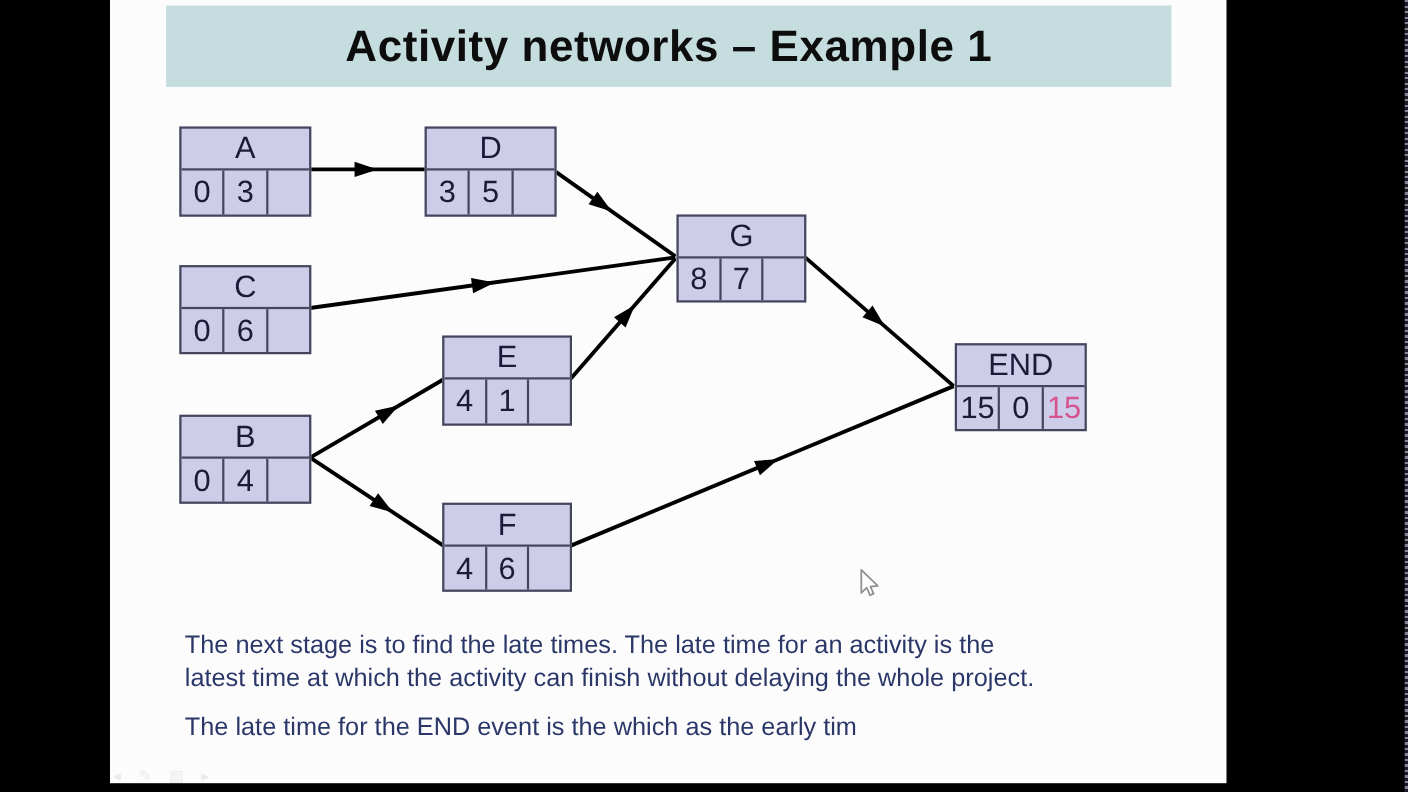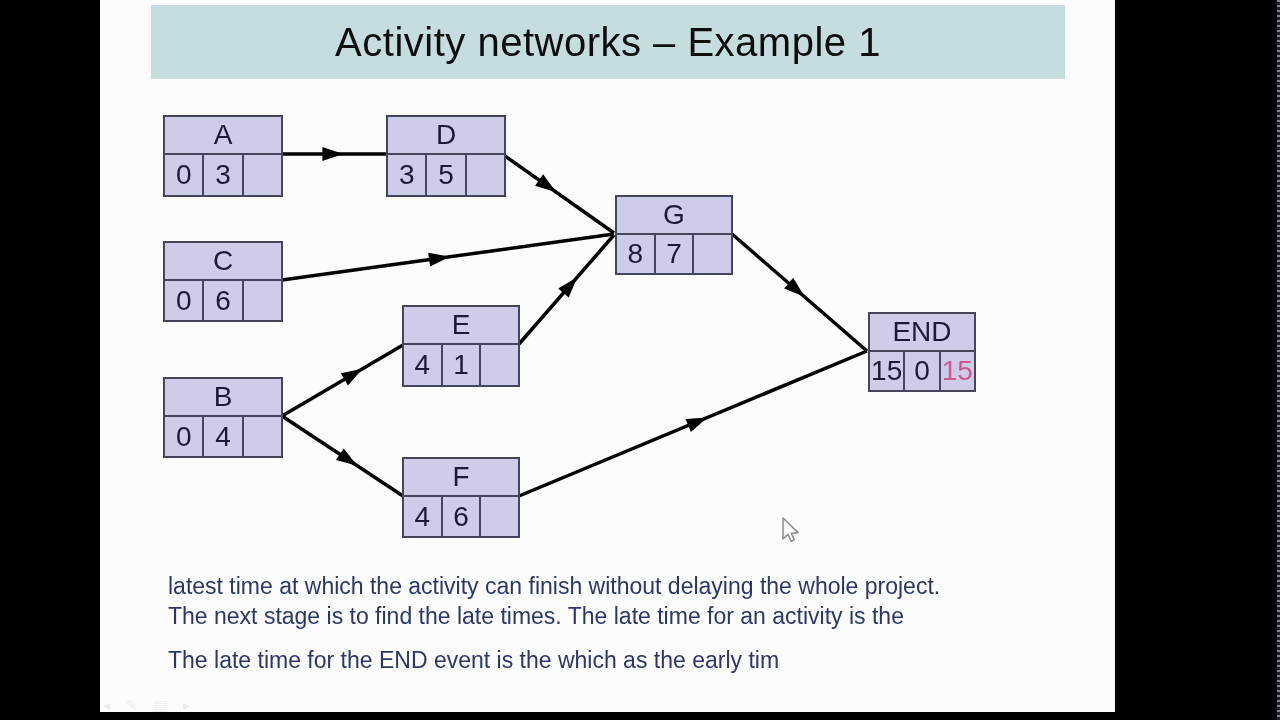--- a/index.html
+++ b/index.html
@@ -27,21 +27,21 @@
   .edge-artifact{position:absolute;right:0;top:0;width:3px;height:720px;
     background:repeating-linear-gradient(180deg,#9a9ab4 0 2px,#23232f 2px 5px);opacity:0.85;}
 </style>
 </head>
 <body>
 
 <div class="stage">
 
   <div class="slide"></div>
 
-  <div class="title-bar" style="background: rgb(198, 221, 223); color: rgb(13, 13, 13);">
+  <div class="title-bar" style="background: rgb(198, 221, 223); color: rgb(13, 13, 13); font-weight: bold;">
     <span>Activity networks – Example 1</span>
   </div>
 
   <svg id="edges-svg" viewBox="0 0 1280 720">
       <line x1="282" y1="154" x2="387" y2="154" stroke="#000000" stroke-width="3.5"></line>
       <polygon points="12,0 -9,-7 -9,7" transform="translate(331.35,154) rotate(0)" fill="#000000"></polygon>
       <line x1="505" y1="156" x2="614" y2="233" stroke="#000000" stroke-width="3.5"></line>
       <polygon points="12,0 -9,-7 -9,7" transform="translate(546.42,185.26) rotate(35.23822522495776)" fill="#000000"></polygon>
       <line x1="282" y1="280" x2="614" y2="234" stroke="#000000" stroke-width="3.5"></line>
       <polygon points="12,0 -9,-7 -9,7" transform="translate(438.03999999999996,258.38) rotate(-7.8883494448878775)" fill="#000000"></polygon>
@@ -107,34 +107,34 @@
         </div>
       </div>
       <div class="node" style="left: 615px; top: 195px; width: 118px; height: 80px; background: rgb(205, 205, 233); border-color: rgb(69, 69, 92); color: rgb(27, 27, 56);">
         <div class="node-title" style="border-color: rgb(69, 69, 92);">G</div>
         <div class="node-cells">
           <div class="cell" style="border-color: rgb(69, 69, 92);">8</div>
           <div class="cell" style="border-color: rgb(69, 69, 92);">7</div>
           <div class="cell" style="border-color: rgb(69, 69, 92);"></div>
         </div>
       </div>
-      <div class="node" style="left: 868px; top: 312px; width: 108px; height: 80px; background: rgb(205, 205, 233); border-color: rgb(69, 69, 92); color: rgb(27, 27, 56);">
+      <div class="node" style="left: 868px; top: 312px; width: 120px; height: 80px; background: rgb(205, 205, 233); border-color: rgb(69, 69, 92); color: rgb(27, 27, 56);">
         <div class="node-title" style="border-color: rgb(69, 69, 92);">END</div>
         <div class="node-cells">
           <div class="cell" style="border-color: rgb(69, 69, 92);">15</div>
           <div class="cell" style="border-color: rgb(69, 69, 92);">0</div>
           <div class="cell" style="border-color: rgb(69, 69, 92); color: rgb(214, 84, 142);">15</div>
         </div>
       </div>
     </div>
 
   <div class="notes" style="color: rgb(43, 55, 104);">
     <div class="para1">
+      <div>The next stage is to find the late times. The late time for an activity is the</div>
       <div>latest time at which the activity can finish without delaying the whole project.</div>
-      <div>The next stage is to find the late times. The late time for an activity is the</div>
     </div>
     <div class="para2">The late time for the END event is the which as the early tim</div>
   </div>
 
   <div class="toolbar">
     <span>◂</span>
     <span>✎</span>
     <span>▤</span>
     <span>▸</span>
   </div>

